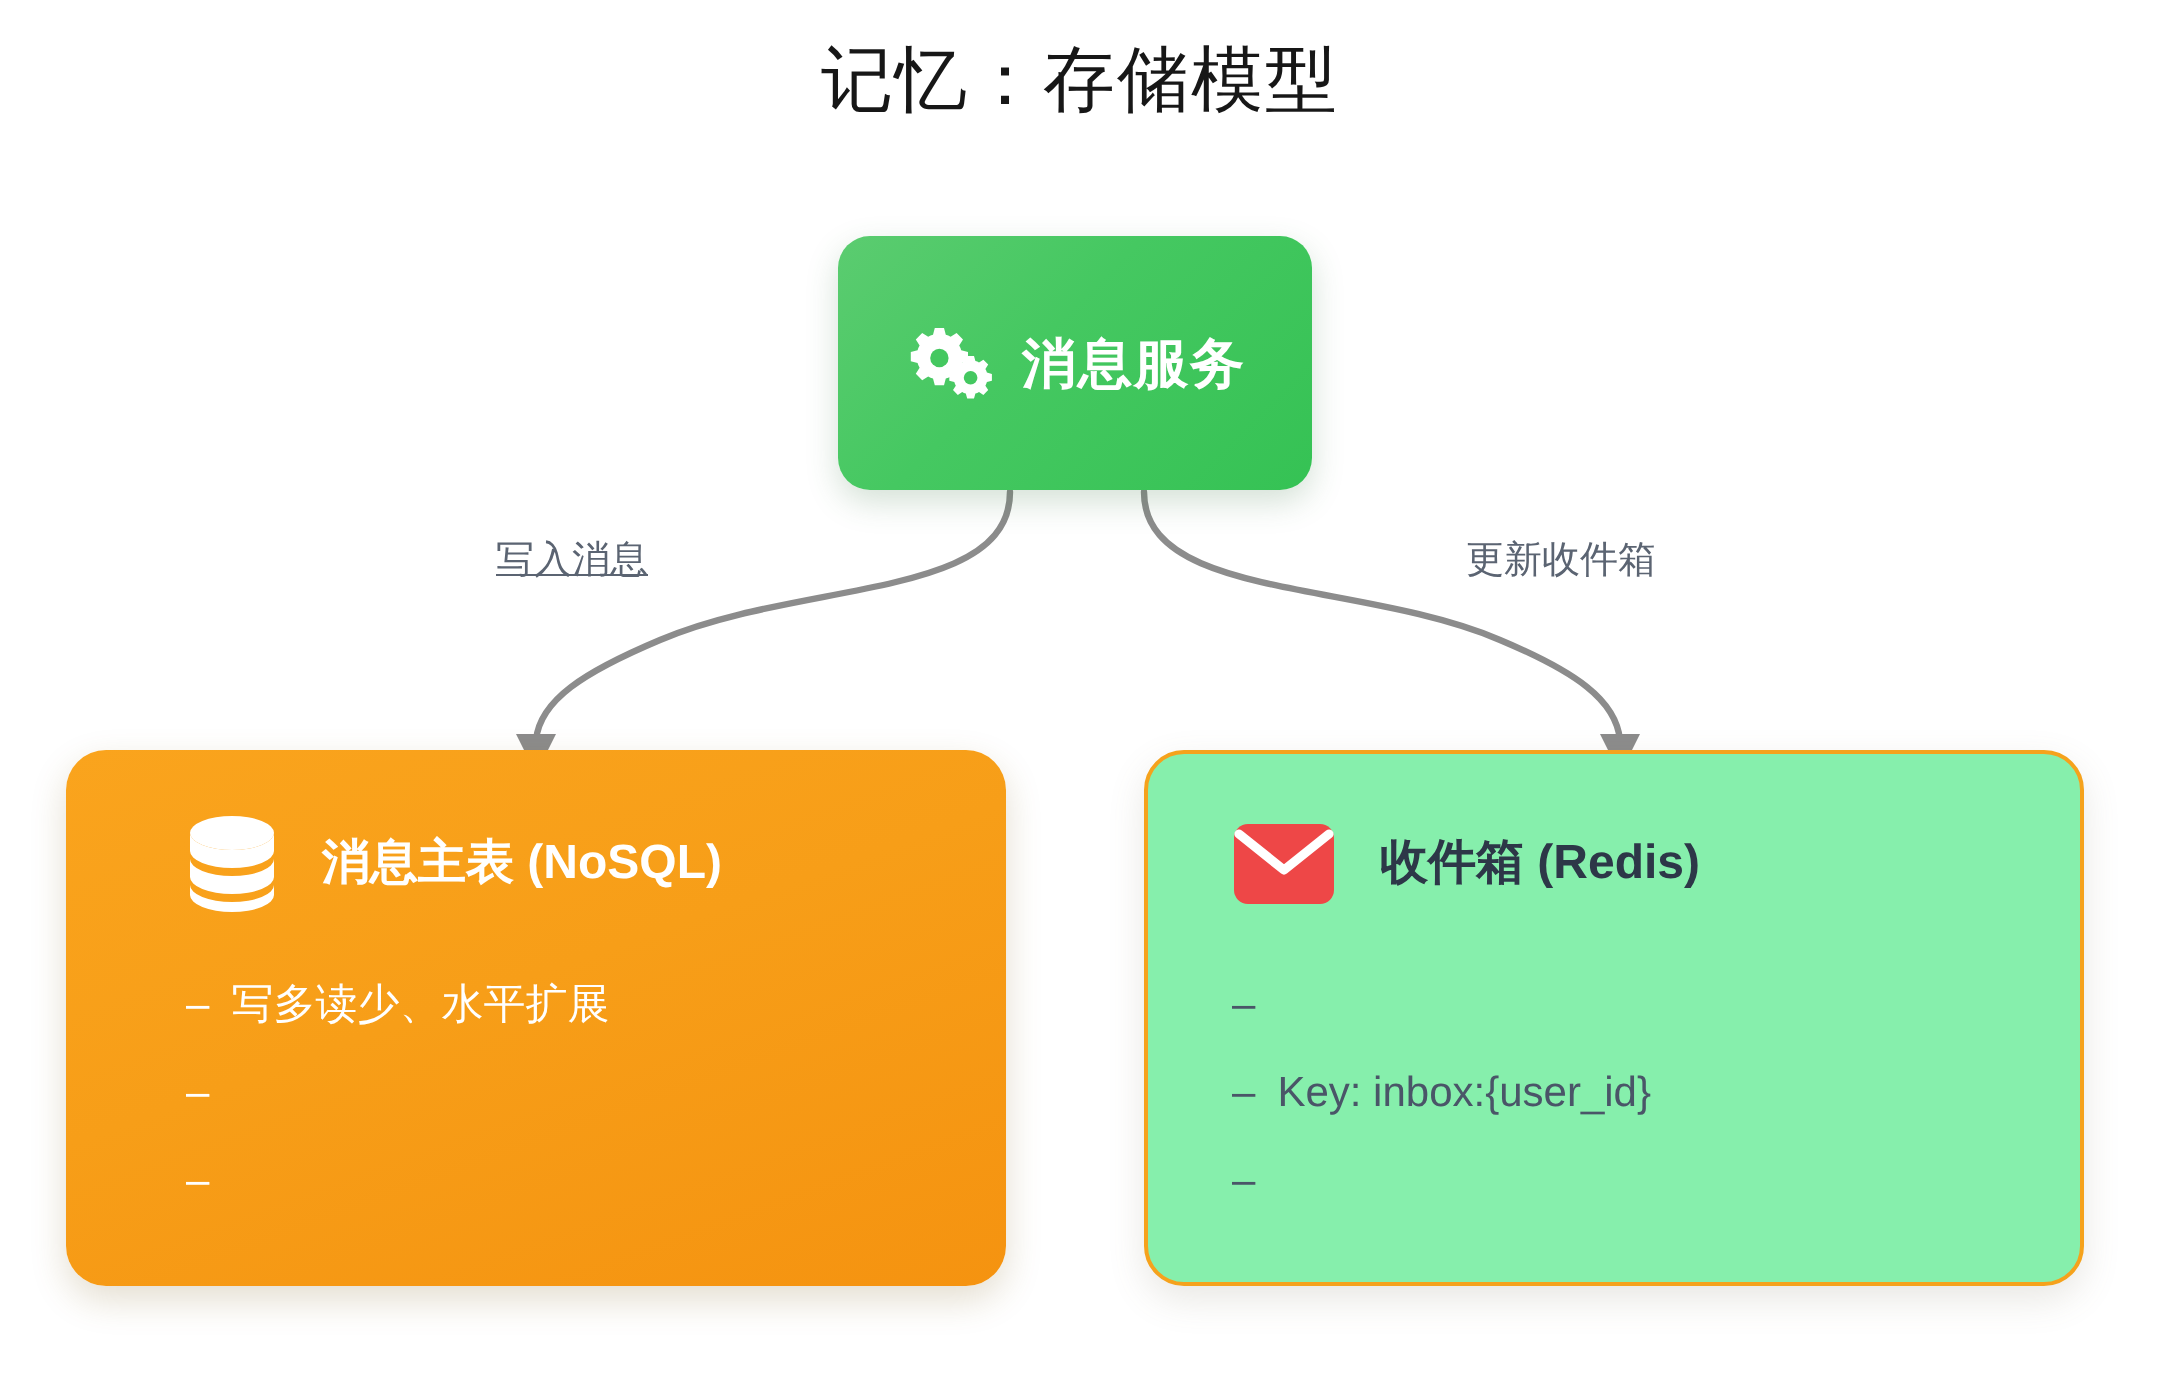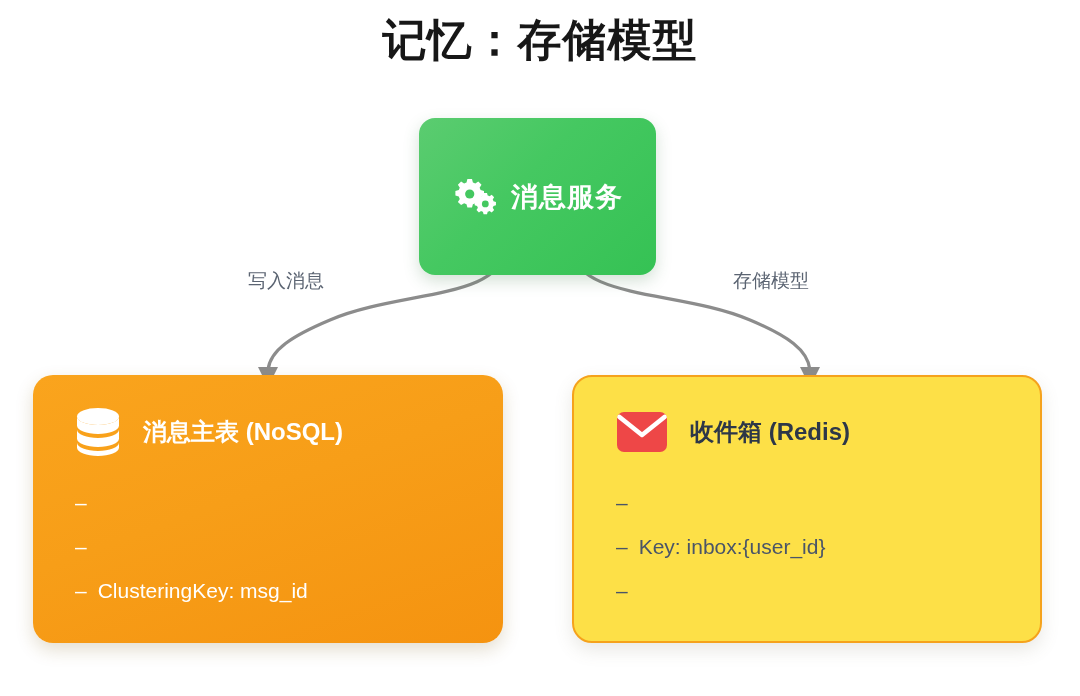--- a/index.html
+++ b/index.html
@@ -23,22 +23,22 @@
     height: 696px;
   }
 
   
   .page-title {
     position: absolute;
     left: 0;
     top: 17px;
     width: 1080px;
     text-align: center;
-    font-size: 44px;
-    font-weight: bold;
+    font-size: 36px;
+    font-weight: normal;
     color: #171717;
     letter-spacing: 1px;
     line-height: 46px;
     white-space: nowrap;
   }
 
   
   #edges {
     position: absolute;
     left: 0;
@@ -47,34 +47,34 @@
     height: 696px;
     pointer-events: none;
   }
   .edge-label {
     position: absolute;
     font-size: 19px;
     color: #5b6472;
     line-height: 24px;
     white-space: nowrap;
   }
-  .edge-label.left  { left: 248px; top: 269px; }
+  .edge-label.left  { left: 248px; top: 269px; text-decoration: underline; }
   .edge-label.right { left: 733px; top: 269px; }
 
   
   .node {
     position: absolute;
     box-sizing: border-box;
   }
 
   .node-service {
     left: 419px;
     top: 118px;
     width: 237px;
-    height: 157px;
+    height: 127px;
     border-radius: 16px;
     background: linear-gradient(135deg, #5bcc70 0%, #45c861 42%, #35c254 100%);
     box-shadow: 0 6px 16px rgba(60, 120, 70, 0.22);
     display: flex;
     align-items: center;
     justify-content: center;
     gap: 13px;
   }
   .node-service .node-title {
     font-size: 27px;
@@ -86,30 +86,30 @@
   }
 
   .node-store {
     left: 33px;
     top: 375px;
     width: 470px;
     height: 268px;
     border-radius: 20px;
     background: linear-gradient(160deg, #faa41d 0%, #f79e18 45%, #f59310 100%);
     box-shadow: 0 7px 18px rgba(120, 90, 20, 0.20);
-    padding: 28px 44px 0 42px;
+    padding: 28px 44px 0 60px;
   }
 
   .node-inbox {
     left: 572px;
     top: 375px;
     width: 470px;
     height: 268px;
     border-radius: 20px;
-    background: #fde047;
+    background: #86efac;
     border: 2.5px solid #f5a21c;
     box-shadow: 0 7px 18px rgba(120, 110, 90, 0.16);
     padding: 26px 44px 0 42px;
   }
 
   .card-head {
     display: flex;
     align-items: center;
     gap: 22px;
     height: 58px;
@@ -157,21 +157,21 @@
 
     <path d="M 505 246 C 505 300, 400 290, 330 320 C 292 336, 270 350, 268 370" fill="none" stroke="#8C8C8C" stroke-width="3.2" stroke-linecap="round"></path>
     <polygon points="258,367 278,367 268,387" fill="#8C8C8C"></polygon>
 
     <path d="M 572 246 C 572 300, 680 290, 750 320 C 788 336, 808 350, 810 370" fill="none" stroke="#8C8C8C" stroke-width="3.2" stroke-linecap="round"></path>
     <polygon points="800,367 820,367 810,387" fill="#8C8C8C"></polygon>
   </svg>
 
   <div class="edge-label left">写入消息</div>
 
-  <div class="edge-label right">存储模型</div>
+  <div class="edge-label right">更新收件箱</div>
 
   <div class="node node-service">
     <svg class="icon icon-gears" viewBox="0 0 46 40" fill="#ffffff">
       <path d="M15.4 2.0 h4.6 l0.9 3.4 a8.4 8.4 0 0 1 2.4 1.0 l3.0 -1.9 l3.2 3.2 l-1.9 3.0
                a8.4 8.4 0 0 1 1.0 2.4 l3.4 0.9 v4.6 l-3.4 0.9 a8.4 8.4 0 0 1 -1.0 2.4
                l1.9 3.0 l-3.2 3.2 l-3.0 -1.9 a8.4 8.4 0 0 1 -2.4 1.0 l-0.9 3.4 h-4.6
                l-0.9 -3.4 a8.4 8.4 0 0 1 -2.4 -1.0 l-3.0 1.9 l-3.2 -3.2 l1.9 -3.0
                a8.4 8.4 0 0 1 -1.0 -2.4 l-3.4 -0.9 v-4.6 l3.4 -0.9 a8.4 8.4 0 0 1 1.0 -2.4
                l-1.9 -3.0 l3.2 -3.2 l3.0 1.9 a8.4 8.4 0 0 1 2.4 -1.0 z"></path>
       <circle cx="17.7" cy="17.0" r="4.6" fill="#44C860"></circle>
@@ -192,27 +192,27 @@
         <ellipse cx="23" cy="10.5" rx="21" ry="8.5"></ellipse>
         <path d="M2 10.5 v9 a21 8.5 0 0 0 42 0 v-9 a21 8.5 0 0 1 -42 0 z"></path>
         <path d="M2 23.5 v9 a21 8.5 0 0 0 42 0 v-9 a21 8.5 0 0 1 -42 0 z"></path>
         <path d="M2 36.5 v5 a21 8.5 0 0 0 42 0 v-5 a21 8.5 0 0 1 -42 0 z"></path>
       </svg>
       <div class="card-title">消息主表 (NoSQL)</div>
     </div>
     <ul class="bullets">
       <li>
         <span class="bullet-dash">–</span>
-      </li>
-      <li>
-        <span class="bullet-dash">–</span>
-      </li>
-      <li>
-        <span class="bullet-dash">–</span>
-        <span>ClusteringKey: msg_id</span>
+        <span>写多读少、水平扩展</span>
+      </li>
+      <li>
+        <span class="bullet-dash">–</span>
+      </li>
+      <li>
+        <span class="bullet-dash">–</span>
       </li>
     </ul>
   </div>
 
   <div class="node node-inbox">
     <div class="card-head">
       <svg class="icon icon-mail" viewBox="0 0 52 42">
         <rect x="1" y="1" width="50" height="40" rx="7" ry="7" fill="#EE4747"></rect>
         <path d="M3.5 6 L26 24 L48.5 6" fill="none" stroke="#ffffff" stroke-width="4.6" stroke-linecap="round" stroke-linejoin="round"></path>
       </svg>

